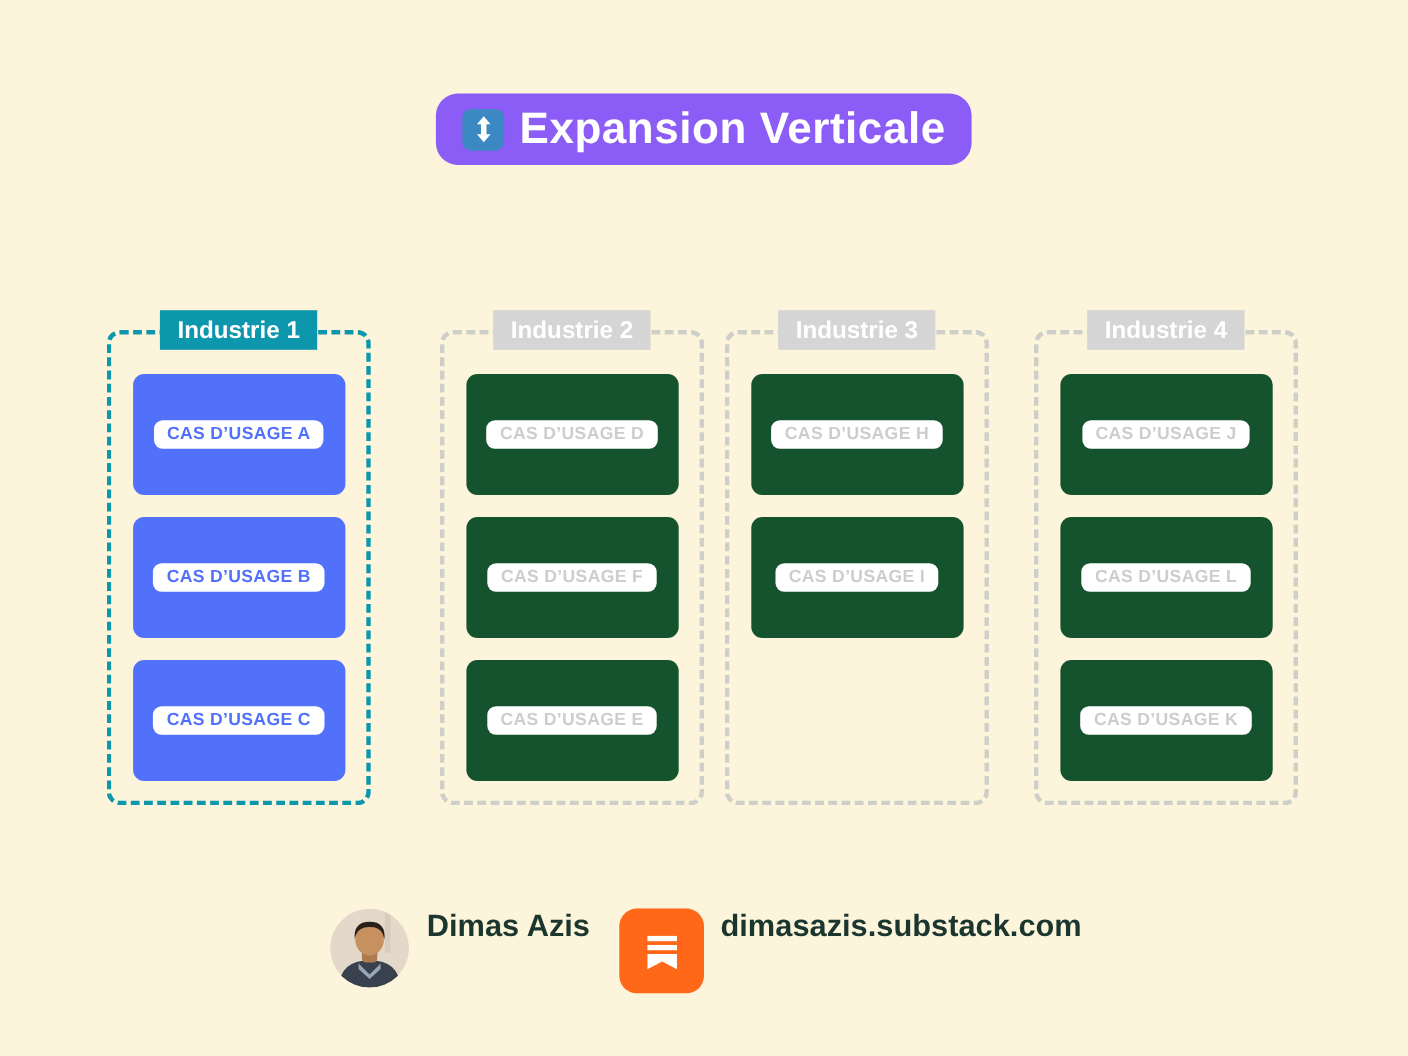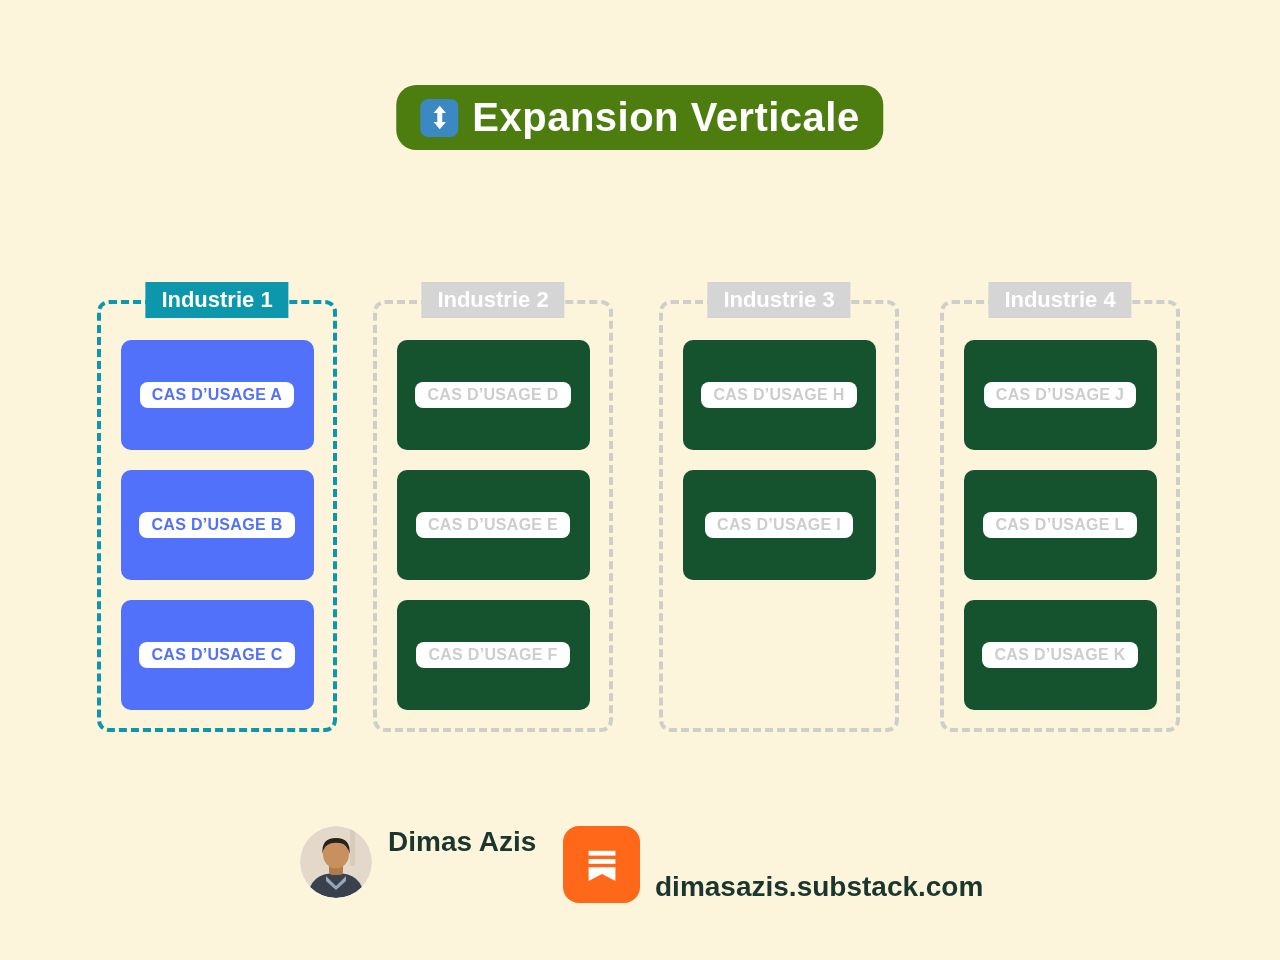--- a/index.html
+++ b/index.html
@@ -11,21 +11,21 @@
     overflow: hidden;
   }
   .canvas { position: absolute; inset: 0; }
 
   
   .title-box {
     position: absolute;
     top: 85px; left: 640px;
     transform: translateX(-50%);
     height: 65px;
-    background: #4d7c0f;
+    background: #8b5cf6;
     border-radius: 20px;
     display: flex; align-items: center;
     gap: 14px;
     padding: 0 24px;
     box-sizing: border-box;
   }
   .title-emoji {
     width: 38px; height: 38px;
     background: #3B88C3;
     border-radius: 8px;
@@ -48,21 +48,21 @@
     box-sizing: border-box;
     border: 4px dashed #CFCFC9;
     border-radius: 12px;
     display: flex; flex-direction: column;
     align-items: center;
     padding-top: 36px;
     gap: 20px;
   }
   .column.active { border-color: #0D97AC; }
   .col-1 { left: 97px; }
-  .col-2 { left: 373px; }
+  .col-2 { left: 400px; }
   .col-3 { left: 659px; }
   .col-4 { left: 940px; }
 
   .industry-badge {
     position: absolute;
     top: -22px; left: 50%;
     transform: translateX(-50%);
     background: #D5D5D5;
     color: #FFFFFF;
     font-size: 22px;
@@ -99,21 +99,21 @@
     position: absolute;
     top: 826px; left: 300px;
     height: 77px;
     display: flex; align-items: flex-start;
     gap: 16px;
   }
   .footer-site {
     position: absolute;
     top: 826px; left: 563px;
     height: 77px;
-    display: flex; align-items: flex-end;
+    display: flex; align-items: flex-start;
     gap: 15px;
   }
   .avatar {
     width: 72px; height: 72px;
     border-radius: 50%;
     overflow: hidden;
     flex: 0 0 auto;
     display: block;
   }
   .footer-text {
@@ -156,24 +156,24 @@
       <span class="use-case-pill">CAS D’USAGE C</span>
     </div>
   </div>
 
   <div class="column col-2">
     <div class="industry-badge">Industrie 2</div>
     <div class="use-case-card">
       <span class="use-case-pill">CAS D’USAGE D</span>
     </div>
     <div class="use-case-card">
+      <span class="use-case-pill">CAS D’USAGE F</span>
+    </div>
+    <div class="use-case-card">
       <span class="use-case-pill">CAS D’USAGE E</span>
-    </div>
-    <div class="use-case-card">
-      <span class="use-case-pill">CAS D’USAGE F</span>
     </div>
   </div>
 
   <div class="column col-3">
     <div class="industry-badge">Industrie 3</div>
     <div class="use-case-card">
       <span class="use-case-pill">CAS D’USAGE H</span>
     </div>
     <div class="use-case-card">
       <span class="use-case-pill">CAS D’USAGE I</span>

